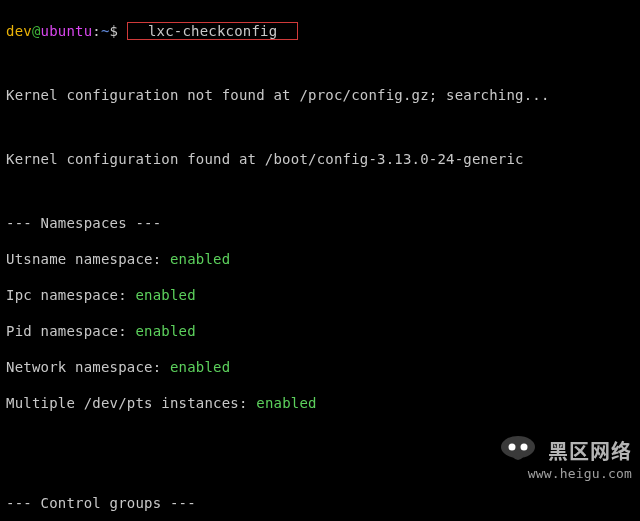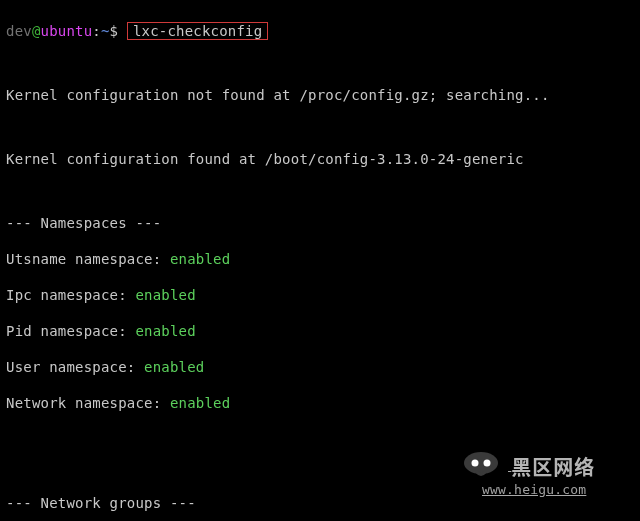--- a/index.html
+++ b/index.html
@@ -14,45 +14,44 @@
     color: #c8c8c8;
     letter-spacing: 0.2px;
     overflow: hidden;
     position: relative;
   }
   .terminal {
     padding: 4px 6px 6px 6px;
     white-space: pre;
   }
   .line { display: block; }
-  .user  { color: #737373; }
+  .user  { color: #eab308; }
   .at    { color: #3fb339; }
   .host  { color: #d946ef; }
   .colon { color: #c8c8c8; }
   .path  { color: #5f87d7; }
   .dollar{ color: #c8c8c8; }
   .cmd   { color: #c8c8c8; }
   .cmd-box {
     border: 1px solid #d03a3a;
-    padding: 0 5px;
+    padding: 0 20px;
     display: inline-block;
     line-height: 16px;
   }
   .text  { color: #c8c8c8; margin-top: 28px; }
   .val   { color: #5cd05c; }
   .wm {
     position: absolute;
     right: 8px;
-    bottom: 22px;
+    bottom: 38px;
     width: 170px;
     color: rgba(200,200,200,0.85);
     font-family: "PingFang SC","Microsoft YaHei","Noto Sans CJK SC",sans-serif;
-    text-align: left;
+    text-align: right;
     pointer-events: none;
-    text-decoration: underline;
   }
   .wm-logo {
     display: inline-block;
     vertical-align: middle;
     margin-right: 8px;
   }
   .wm-title {
     display: inline-block;
     vertical-align: middle;
     font-size: 20px;
@@ -73,24 +72,24 @@
 <body>
 
 <div class="terminal">
 <span class="line"><span class="user">dev</span><span class="at">@</span><span class="host">ubuntu</span><span class="colon">:</span><span class="path">~</span><span class="dollar">$</span> <span class="cmd-box"><span class="cmd">lxc-checkconfig</span></span></span>
 <span class="line text">Kernel configuration not found at /proc/config.gz; searching...</span>
 <span class="line text">Kernel configuration found at /boot/config-3.13.0-24-generic</span>
 <span class="line text">--- Namespaces ---</span>
 <span class="line"><span class="text">Utsname namespace:</span> <span class="val">enabled</span></span>
 <span class="line"><span class="text">Ipc namespace:</span> <span class="val">enabled</span></span>
 <span class="line"><span class="text">Pid namespace:</span> <span class="val">enabled</span></span>
-<span class="line"><span class="text">User namespace:</span> <span class="val">enabled</span></span>
 <span class="line"><span class="text">Network namespace:</span> <span class="val">enabled</span></span>
+<span class="line"><span class="text">Multiple /dev/pts instances:</span> <span class="val">enabled</span></span>
 <span class="line"> </span>
-<span class="line text">--- Network groups ---</span>
+<span class="line text">--- Control groups ---</span>
 <span class="line"><span class="text">Network:</span> <span class="val">enabled</span></span>
 
 
 
 
 
 
 
 
 

